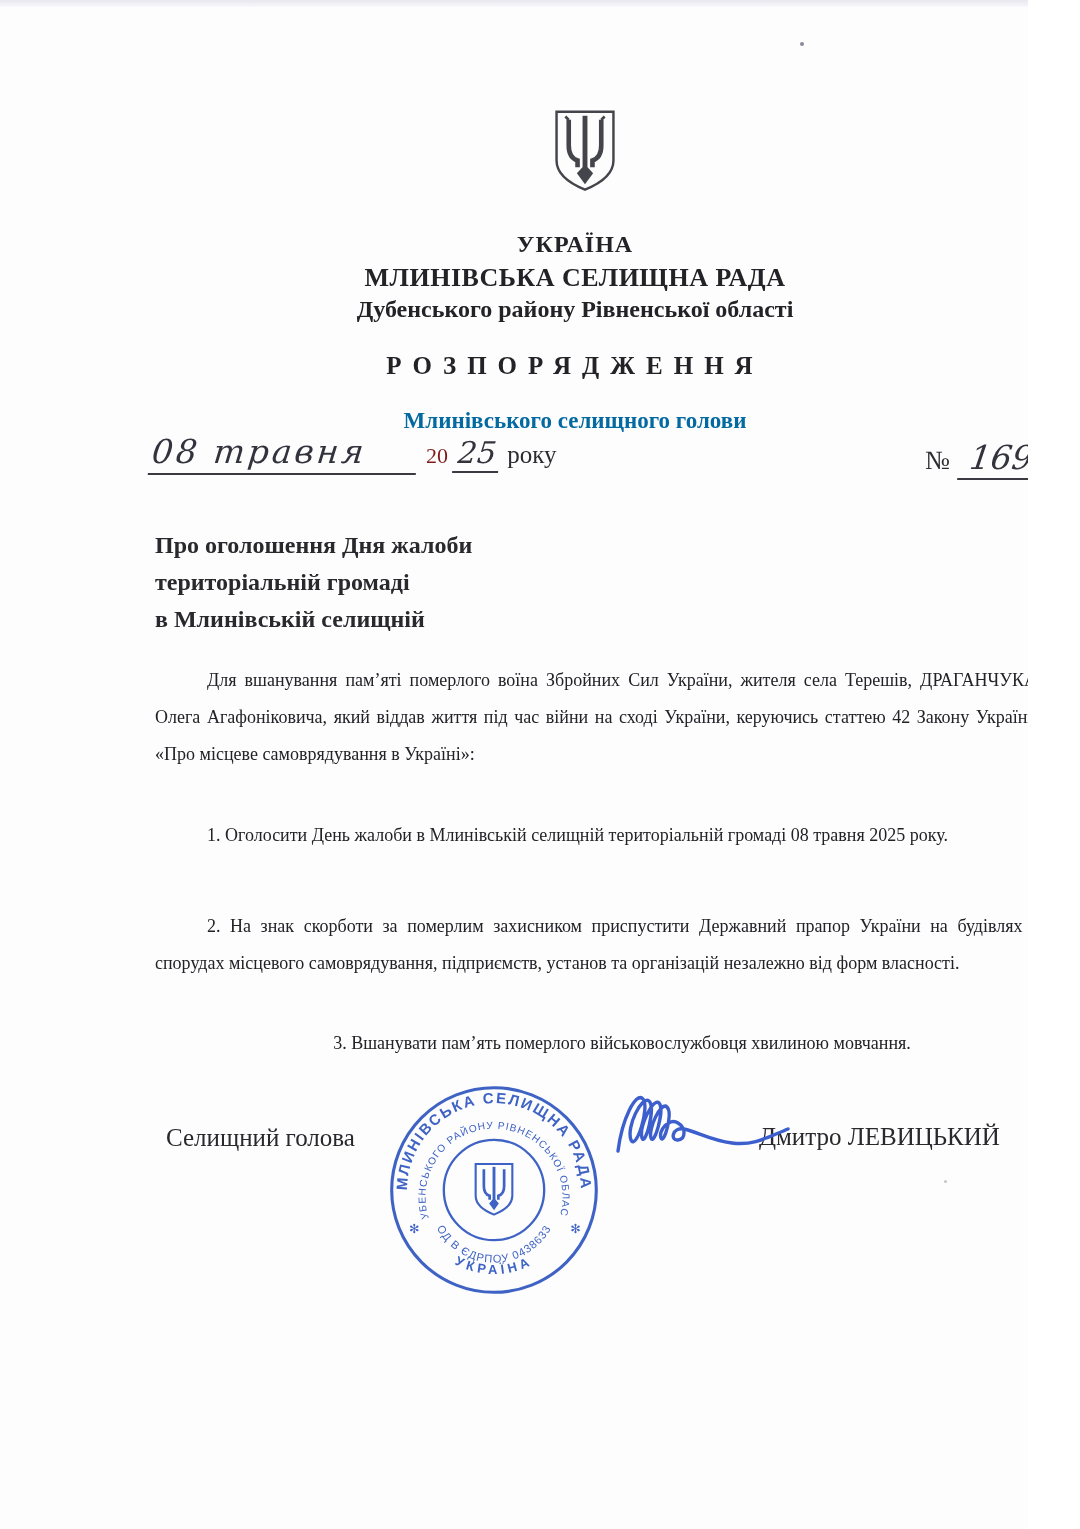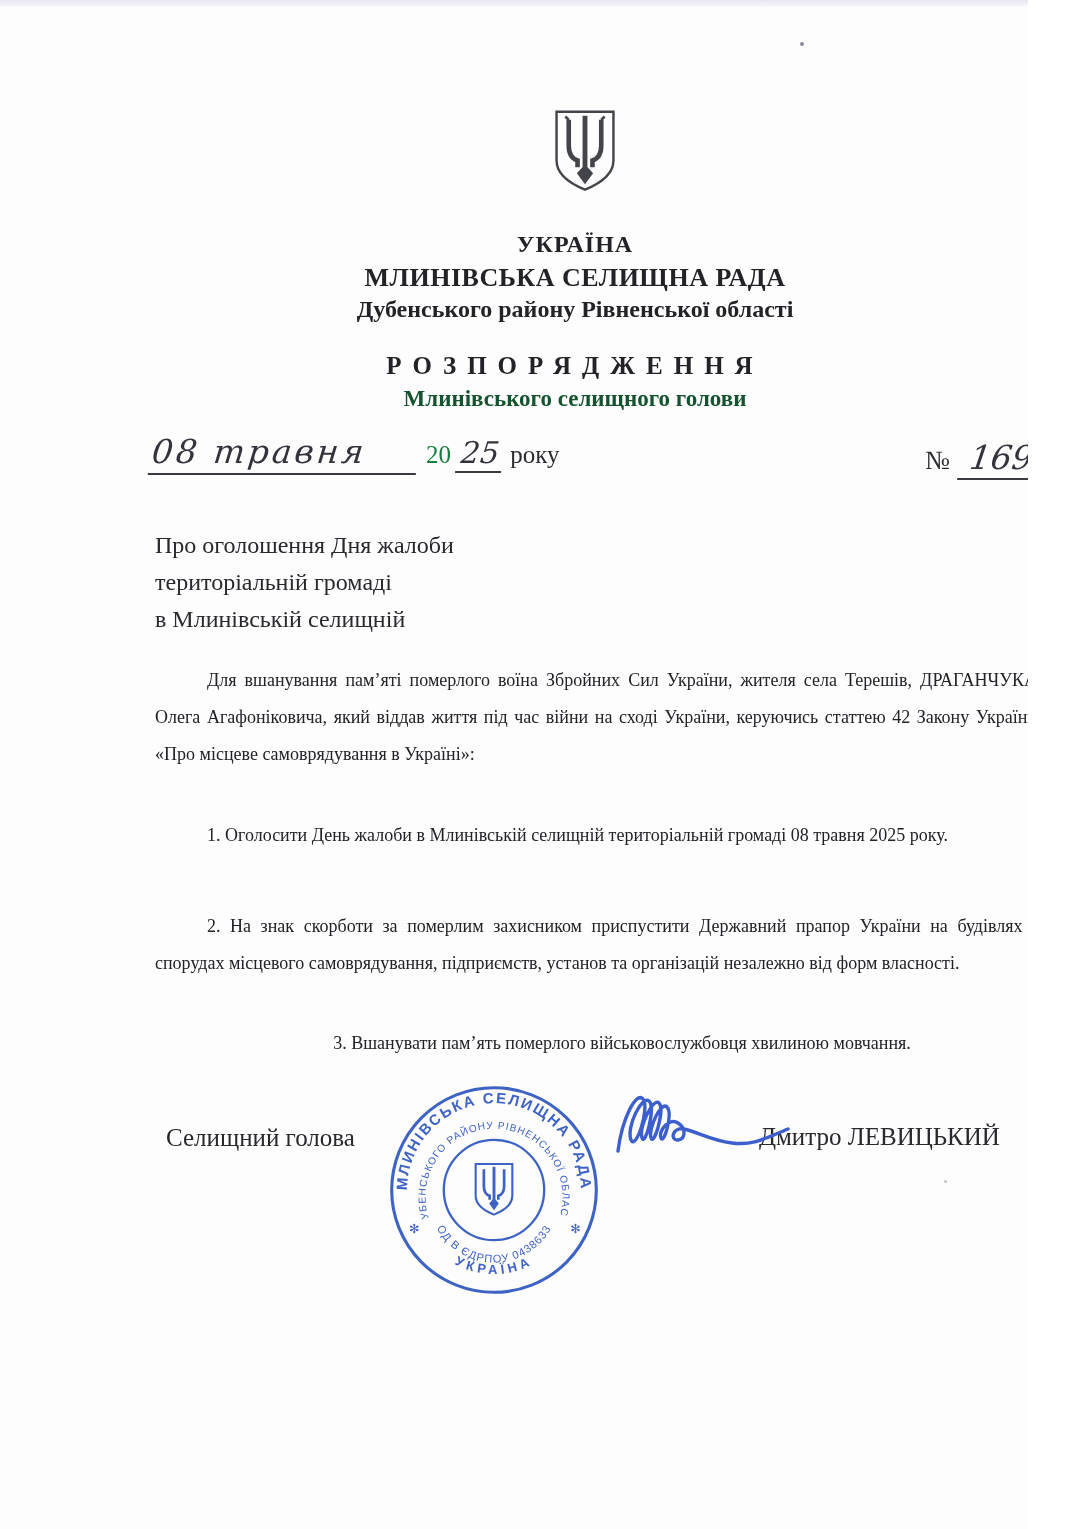--- a/index.html
+++ b/index.html
@@ -14,46 +14,46 @@
   .page::before{
     content:"";position:absolute;left:0;top:0;right:0;height:7px;
     background:linear-gradient(#e9e7ef,#f9f8fb);
   }
   .center-block{position:absolute;left:115px;width:920px;text-align:center;}
   .letterhead-line{font-weight:bold;color:#232327;}
   .lh-country{top:231px;font-size:24px;letter-spacing:1px;}
   .lh-council{top:263px;font-size:26px;letter-spacing:0.5px;}
   .lh-region{top:296px;font-size:24px;}
   .doc-type{top:352px;font-size:25px;font-weight:bold;letter-spacing:11px;color:#232327;}
-  .doc-author{top:386px;font-size:23px;font-weight:bold;color:#14532d;}
+  .doc-author{top:408px;font-size:23px;font-weight:bold;color:#0369a1;}
 
   .dateline{position:absolute;left:150px;top:432px;white-space:nowrap;}
   .hand{
     font-family:"DejaVu Serif","Liberation Serif",serif;
     font-style:italic;color:#33333d;
   }
   .hand-date{
     display:inline-block;font-size:33px;letter-spacing:3px;
     transform:skewX(-6deg);padding:0 14px 2px 2px;
     border-bottom:2px solid #3a3a42;min-width:252px;
   }
-  .typed-20{font-size:25px;margin-left:8px;color:#15803d;}
+  .typed-20{font-size:22px;margin-left:8px;color:#7f1d1d;}
   .hand-25{
     display:inline-block;font-size:30px;transform:skewX(-6deg);
     border-bottom:2px solid #3a3a42;padding:0 4px 1px 4px;margin-left:6px;
   }
   .typed-roku{font-size:25px;margin-left:7px;color:#2b2b30;margin-top:33px;}
   .numline{position:absolute;left:925px;top:438px;white-space:nowrap;}
   .num-label{font-size:26px;color:#2b2b30;}
   .hand-num{
     display:inline-block;font-size:33px;transform:skewX(-8deg);
     border-bottom:2px solid #3a3a42;padding:0 10px 1px 10px;margin-left:10px;
   }
 
-  .subject{position:absolute;left:155px;top:527px;font-size:24px;line-height:37px;color:#28282d;}
+  .subject{position:absolute;left:155px;top:527px;font-size:24px;line-height:37px;color:#28282d;font-weight:bold;}
   .body-par{
     position:absolute;left:155px;width:882px;
     font-size:18px;line-height:37px;text-align:justify;
     text-indent:52px;color:#222227;margin:0;
   }
   .p1{top:662px;}
   .p2{top:817px;}
   .p3{top:908px;}
   .p4{top:1025px;text-align:center;}
 

